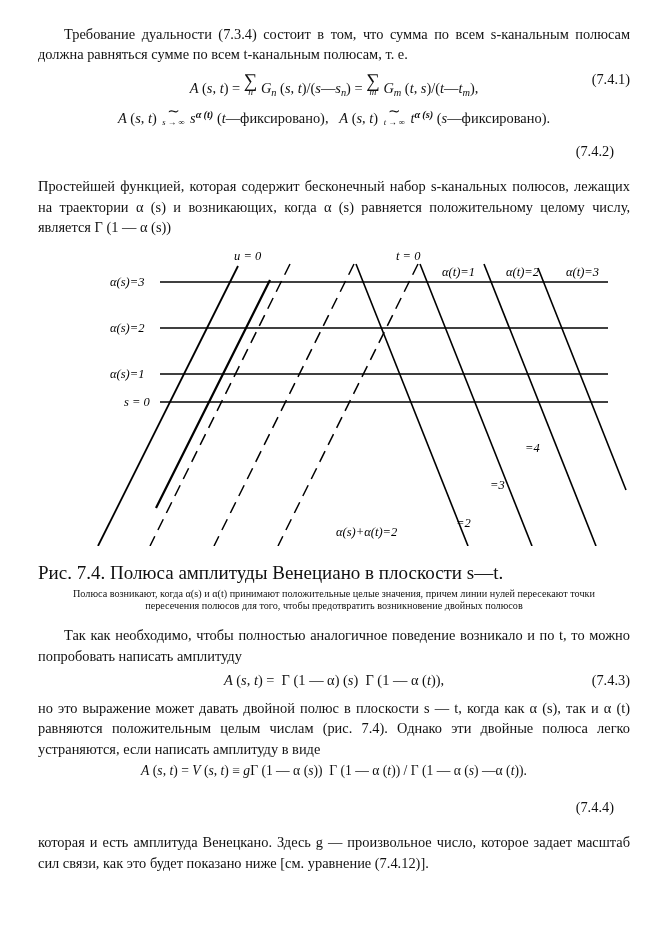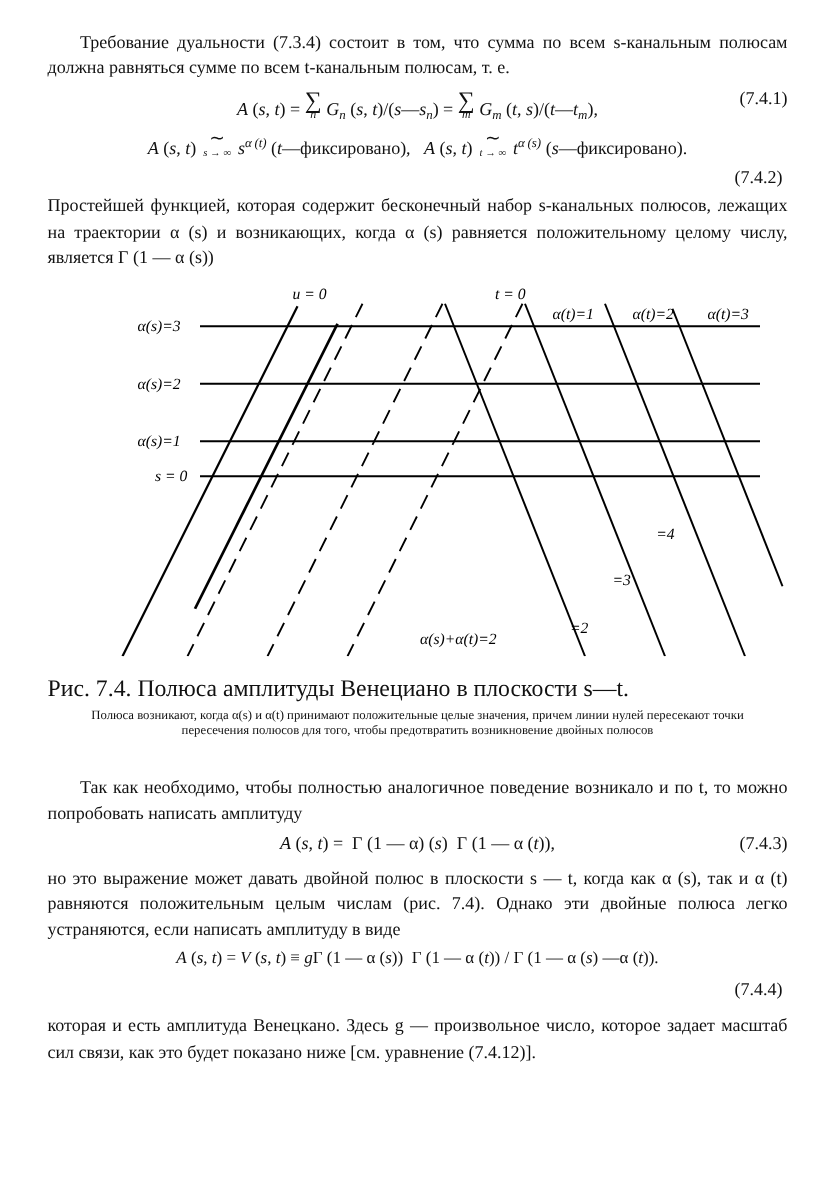--- a/index.html
+++ b/index.html
@@ -49,30 +49,31 @@
   }
   .eq-num {
     position: absolute;
     right: 0;
     top: 0;
     font-size: 14.4px;
   }
   .eq-num-right {
     text-align: right;
     font-size: 14.4px;
-    margin: 4px;
+    margin: 16px;
   }
   i, .it { font-style: italic; }
   .sub {
     font-size: 0.72em;
     vertical-align: -0.28em;
   }
   .sup {
     font-size: 0.72em;
     vertical-align: 0.5em;
+    font-weight: bold;
   }
   .bigsum {
     display: inline-block;
     position: relative;
     vertical-align: -0.15em;
     text-align: center;
     line-height: 1;
   }
   .bigsum .sig {
     font-size: 19px;
@@ -212,21 +213,21 @@
           <text x="452" y="243">=3</text>
           <text x="418" y="281">=2</text>
           <text x="298" y="290">α(s)+α(t)=2</text>
         </g>
       </svg>
     </div>
 
     <p class="fig-caption">Рис. 7.4. Полюса амплитуды Венециано в плоскости s—t.</p>
     <p class="fig-note">Полюса возникают, когда α(s) и α(t) принимают положительные целые значения, причем линии нулей пересекают точки пересечения полюсов для того, чтобы предотвратить возникновение двойных полюсов</p>
 
-    <p class="body indent" style="margin-top:28px;">Так как необходимо, чтобы полностью аналогичное поведение возникало и по t, то можно попробовать написать амплитуду</p>
+    <p class="body indent" style="margin-top:12px;">Так как необходимо, чтобы полностью аналогичное поведение возникало и по t, то можно попробовать написать амплитуду</p>
 
     <div class="eq-row">
       <div class="eq-center">
         <span class="nowrap"><i>A</i> (<i>s</i>, <i>t</i>) = &nbsp;Г (1 — α) (<i>s</i>) &nbsp;Г (1 — α (<i>t</i>)),</span>
       </div>
       <div class="eq-num">(7.4.3)</div>
     </div>
 
     <p class="body">но это выражение может давать двойной полюс в плоскости s — t, когда как α (s), так и α (t) равняются положительным целым числам (рис. 7.4). Однако эти двойные полюса легко устраняются, если написать амплитуду в виде</p>
 

